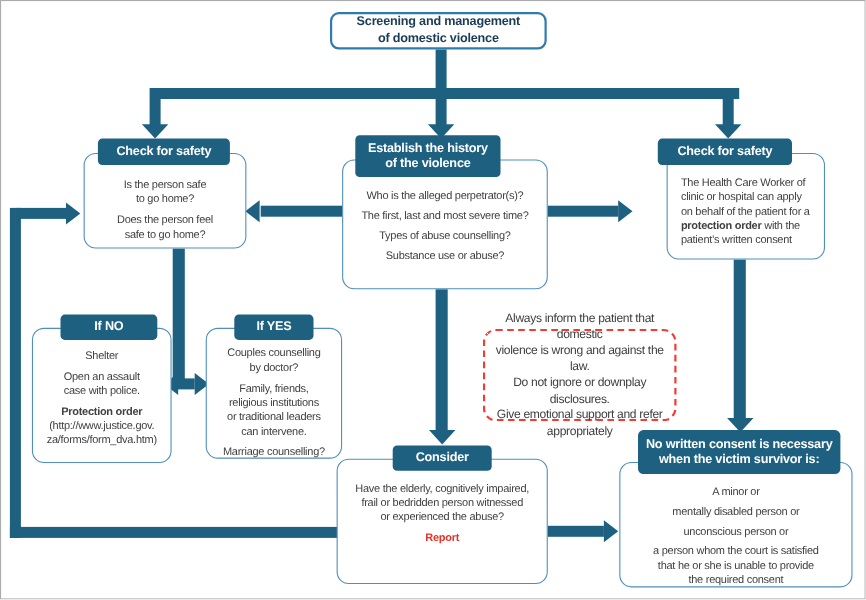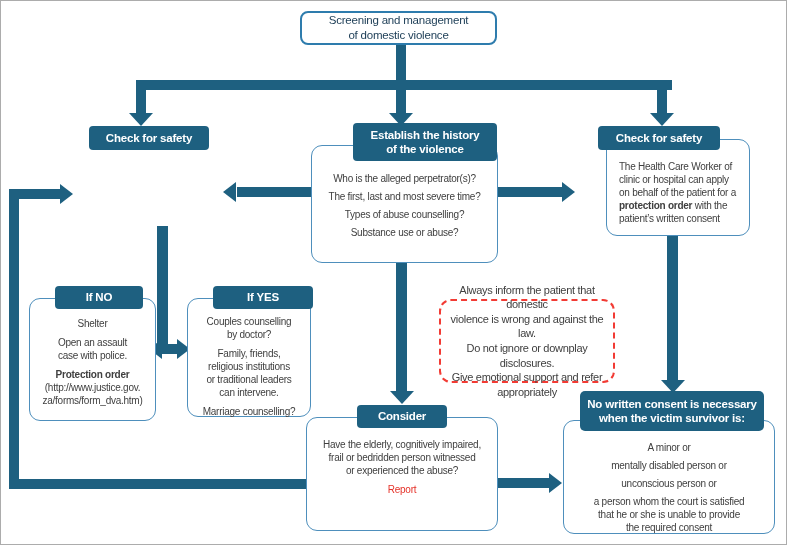--- a/index.html
+++ b/index.html
@@ -31,50 +31,56 @@
   .hdr{
     position:absolute;background:var(--teal);color:#fff;font-weight:700;
     font-size:11.5px;line-height:1.25;letter-spacing:-0.2px;border-radius:4px;
     display:flex;align-items:center;justify-content:center;text-align:center;
     white-space:pre-line;z-index:3;box-sizing:border-box;padding:1px 4px;
   }
   .titlebox{
     position:absolute;left:299px;top:10px;width:197px;height:34px;
     background:#fff;border:2px solid #2E7CAD;border-radius:8px;z-index:2;
     display:flex;align-items:center;justify-content:center;text-align:center;
-    font-weight:400;font-size:11.5px;line-height:1.3;letter-spacing:-0.2px;
+    font-weight:700;font-size:11.5px;line-height:1.3;letter-spacing:-0.2px;
     color:#1B3C55;white-space:pre-line;box-sizing:border-box;
   }
   .advice{
     position:absolute;left:438px;top:298px;width:176px;height:84px;
     border:2px dashed var(--dashed-red);border-radius:12px;z-index:2;
     box-sizing:border-box;display:flex;align-items:center;justify-content:center;
     text-align:center;font-size:11px;line-height:1.32;letter-spacing:-0.3px;
     color:var(--text);white-space:pre-line;background:#fff;
   }
-  .report{color:var(--red);font-weight:400;}
+  .report{color:var(--red);font-weight:700;}
   .bold{font-weight:700;}
   .leftalign p{text-align:left;}
 </style>
 </head>
 <body>
 
 <div id="stage">
 
   <div class="titlebox">Screening and management
 of domestic violence</div>
 
   <div class="bar" style="left:395px;top:44px;width:10px;height:70px"></div>
   <div class="bar" style="left:135px;top:79px;width:536px;height:10px"></div>
   <div class="bar" style="left:135px;top:89px;width:10px;height:25px"></div>
   <div class="bar" style="left:656px;top:89px;width:10px;height:25px"></div>
   <div class="ah down" style="left:128px;top:112px"></div>
   <div class="ah down" style="left:388px;top:112px"></div>
   <div class="ah down" style="left:649px;top:112px"></div>
 
+  <div class="node" style="left:75px;top:138px;width:148px;height:87px;padding:22px 6px 0">
+    <p>Is the person safe
+to go home?</p>
+    <p>Does the person feel
+safe to go home?</p>
+  </div>
   <div class="hdr" style="left:88px;top:125px;width:120px;height:24px">Check for safety</div>
 
   <div class="bar" style="left:236px;top:186px;width:74px;height:10px"></div>
   <div class="ah left" style="left:222px;top:181px"></div>
 
   <div class="bar" style="left:13px;top:188px;width:46px;height:10px"></div>
   <div class="ah right" style="left:59px;top:183px"></div>
   <div class="bar" style="left:8px;top:188px;width:10px;height:300px"></div>
   <div class="bar" style="left:8px;top:478px;width:298px;height:10px"></div>
 
@@ -95,29 +101,29 @@
 
   <div class="node" style="left:186px;top:297px;width:124px;height:119px;padding:16px 3px 0">
     <p>Couples counselling
 by doctor?</p>
     <p>Family, friends,
 religious institutions
 or traditional leaders
 can intervene.</p>
     <p>Marriage counselling?</p>
   </div>
-  <div class="hdr" style="left:212px;top:285px;width:100px;height:23px">If YES</div>
+  <div class="hdr" style="left:212px;top:285px;width:72px;height:23px">If YES</div>
 
   <div class="node" style="left:310px;top:144px;width:187px;height:118px;padding:26px 4px 0">
     <p style="margin-bottom:5px">Who is the alleged perpetrator(s)?</p>
     <p style="margin-bottom:5px">The first, last and most severe time?</p>
     <p style="margin-bottom:5px">Types of abuse counselling?</p>
     <p style="margin-bottom:5px">Substance use or abuse?</p>
   </div>
-  <div class="hdr" style="left:352px;top:122px;width:144px;height:38px">Establish the history
+  <div class="hdr" style="left:322px;top:122px;width:132px;height:38px">Establish the history
 of the violence</div>
 
   <div class="bar" style="left:497px;top:186px;width:64px;height:10px"></div>
   <div class="ah right" style="left:561px;top:181px"></div>
 
   <div class="node leftalign" style="left:605px;top:138px;width:144px;height:97px;padding:20px 12px 0">
     <p style="text-align:left"><span>The Health Care Worker of clinic or hospital can apply on behalf of the patient for a </span><span class="bold">protection order</span><span> with the patient’s written consent</span></p>
   </div>
   <div class="hdr" style="left:597px;top:125px;width:122px;height:24px">Check for safety</div>
 

